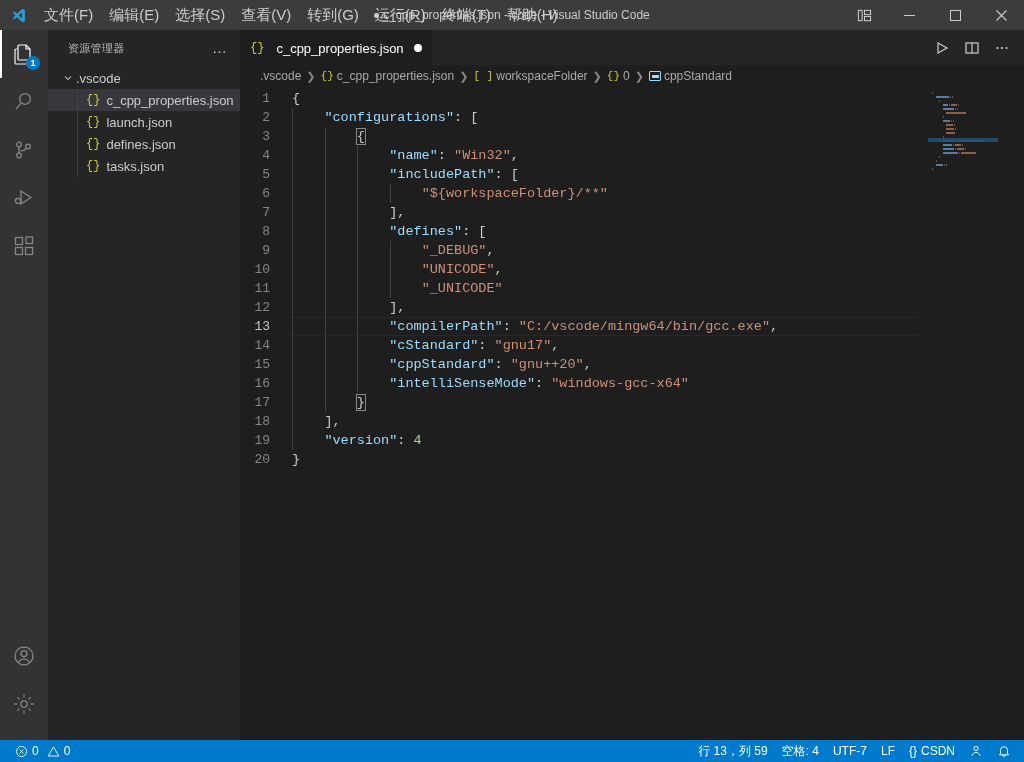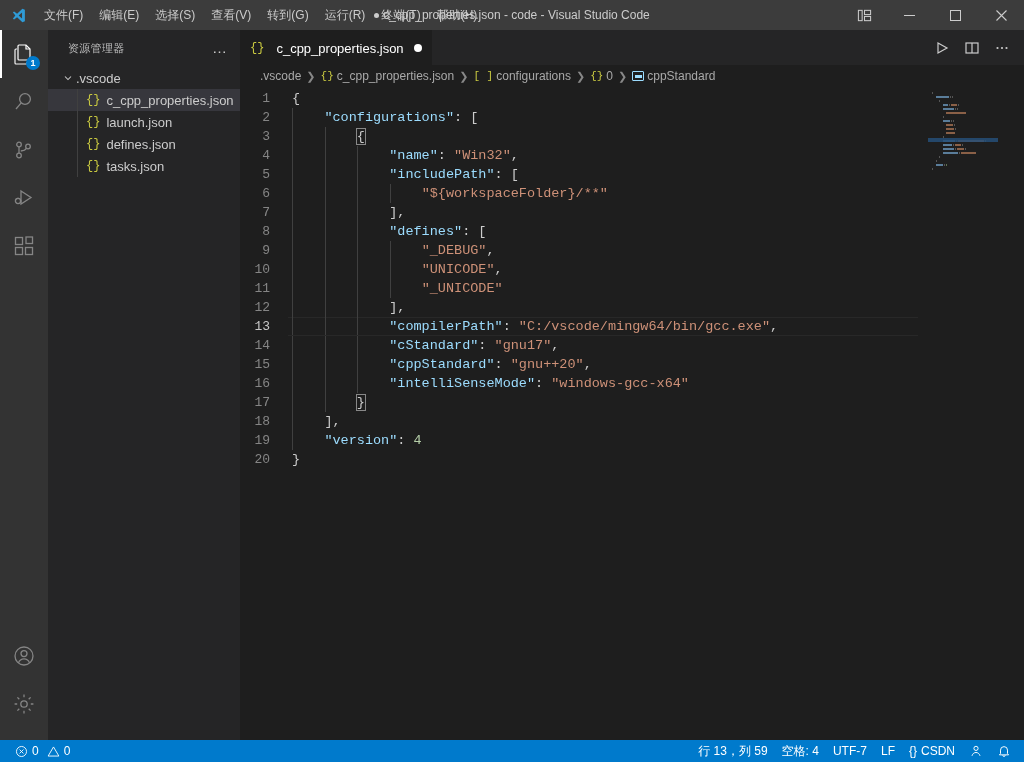--- a/index.html
+++ b/index.html
@@ -14,21 +14,21 @@
   
   .titlebar {
     height: 30px; background: #3c3c3c; color: #cccccc;
     display: flex; align-items: center; flex: 0 0 30px;
     font-size: 12px; position: relative;
   }
   .vscode-logo { width: 36px; display: flex; align-items: center; justify-content: center; }
   .menu { display: flex; align-items: center; height: 100%; }
   .menu-item {
     padding: 0 8px; height: 100%; display: flex; align-items: center;
-    font-size: 12px; color: #cccccc; white-space: nowrap;
+    font-size: 15px; color: #cccccc; white-space: nowrap;
   }
   .title-center {
     position: absolute; left: 0; right: 0; text-align: center;
     font-size: 12px; color: #cccccc; pointer-events: none;
   }
   .title-center .dirty-dot {
     display: inline-block; width: 5px; height: 5px; border-radius: 50%;
     background: #cccccc; vertical-align: middle; margin-right: 4px;
   }
   .titlebar-right {
@@ -383,21 +383,21 @@
         <span>.vscode</span>
       </span>
       <span class="bc-sep">❯</span>
       <span class="bc-item">
         <span class="bc-json">{}</span>
         <span>c_cpp_properties.json</span>
       </span>
       <span class="bc-sep">❯</span>
       <span class="bc-item">
         <span class="bc-arr">[&nbsp;]</span>
-        <span>configurations</span>
+        <span>workspaceFolder</span>
       </span>
       <span class="bc-sep">❯</span>
       <span class="bc-item">
         <span class="bc-arr">{}</span>
         <span>0</span>
       </span>
       <span class="bc-sep">❯</span>
       <span class="bc-item">
         <span class="bc-field"></span>
         <span>cppStandard</span>

